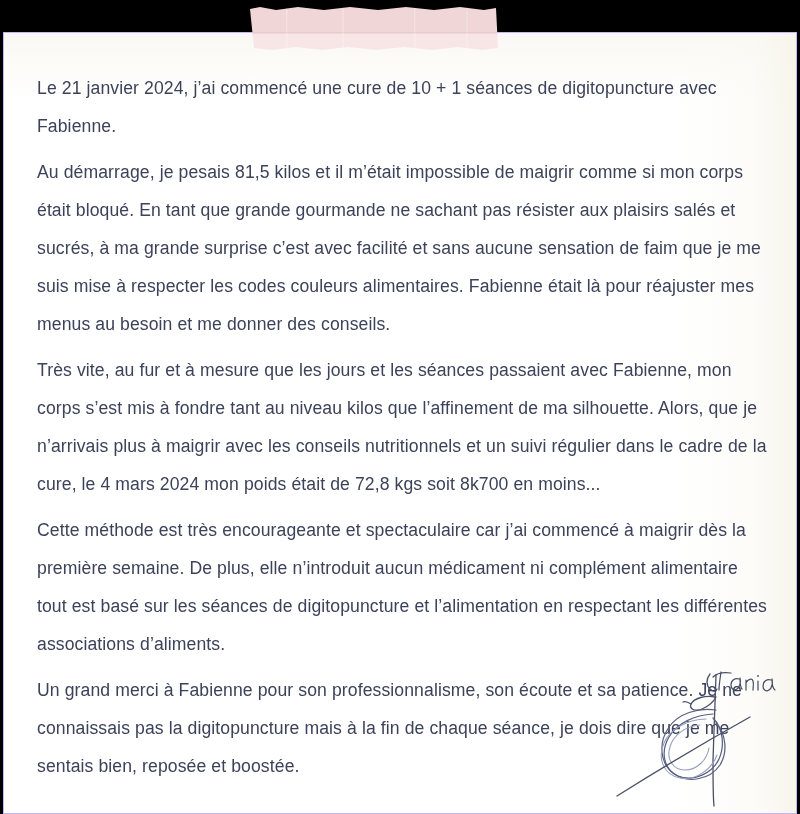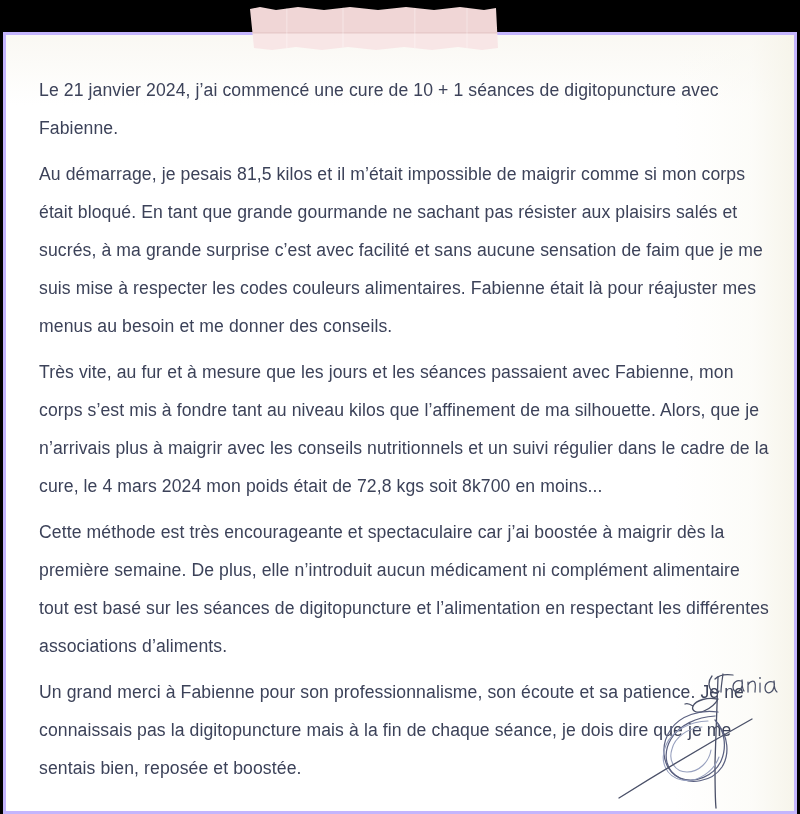--- a/index.html
+++ b/index.html
@@ -20,21 +20,21 @@
   }
 
   
   #card {
     position: absolute;
     left: 3px;
     top: 32px;
     width: 794px;
     height: 782px;
     background: #ffffff;
-    border: 3px solid #c4b5fd;
+    border: 1px solid #c4b5fd;
     overflow: hidden;
   }
 
   
   #card .scan-shade-right {
     position: absolute;
     top: 0; right: 0;
     width: 120px; height: 100%;
     background: linear-gradient(to left,
                 rgba(246,244,234,0.95) 0%,
@@ -97,21 +97,21 @@
 <div id="stage">
 
   <div id="card">
     <div class="scan-shade-top"></div>
     <div class="scan-shade-right"></div>
 
     <div id="letter">
       <p>Le 21 janvier 2024, j’ai commencé une cure de 10 + 1 séances de digitopuncture avec Fabienne.</p>
       <p>Au démarrage, je pesais 81,5 kilos et il m’était impossible de maigrir comme si mon corps était bloqué. En tant que grande gourmande ne sachant pas résister aux plaisirs salés et sucrés, à ma grande surprise c’est avec facilité et sans aucune sensation de faim que je me suis mise à respecter les codes couleurs alimentaires. Fabienne était là pour réajuster mes menus au besoin et me donner des conseils.</p>
       <p>Très vite, au fur et à mesure que les jours et les séances passaient avec Fabienne, mon corps s’est mis à fondre tant au niveau kilos que l’affinement de ma silhouette. Alors, que je n’arrivais plus à maigrir avec les conseils nutritionnels et un suivi régulier dans le cadre de la cure, le 4 mars 2024 mon poids était de 72,8 kgs soit 8k700 en moins...</p>
-      <p>Cette méthode est très encourageante et spectaculaire car j’ai boostée à maigrir dès la première semaine. De plus, elle n’introduit aucun médicament ni complément alimentaire tout est basé sur les séances de digitopuncture et l’alimentation en respectant les différentes associations d’aliments.</p>
+      <p>Cette méthode est très encourageante et spectaculaire car j’ai commencé à maigrir dès la première semaine. De plus, elle n’introduit aucun médicament ni complément alimentaire tout est basé sur les séances de digitopuncture et l’alimentation en respectant les différentes associations d’aliments.</p>
       <p>Un grand merci à Fabienne pour son professionnalisme, son écoute et sa patience. Je ne connaissais pas la digitopuncture mais à la fin de chaque séance, je dois dire que je me sentais bien, reposée et boostée.</p>
     </div>
 
     <svg id="signature" viewBox="0 0 185 180">
 
       <g fill="none" stroke="#4a5068" stroke-width="1.25" stroke-linecap="round" stroke-linejoin="round">
 
         <path d="M113 26 C117 22 124 21 131 22"></path>
         <path d="M121 21 C120 28 119 34 119 39"></path>
 

